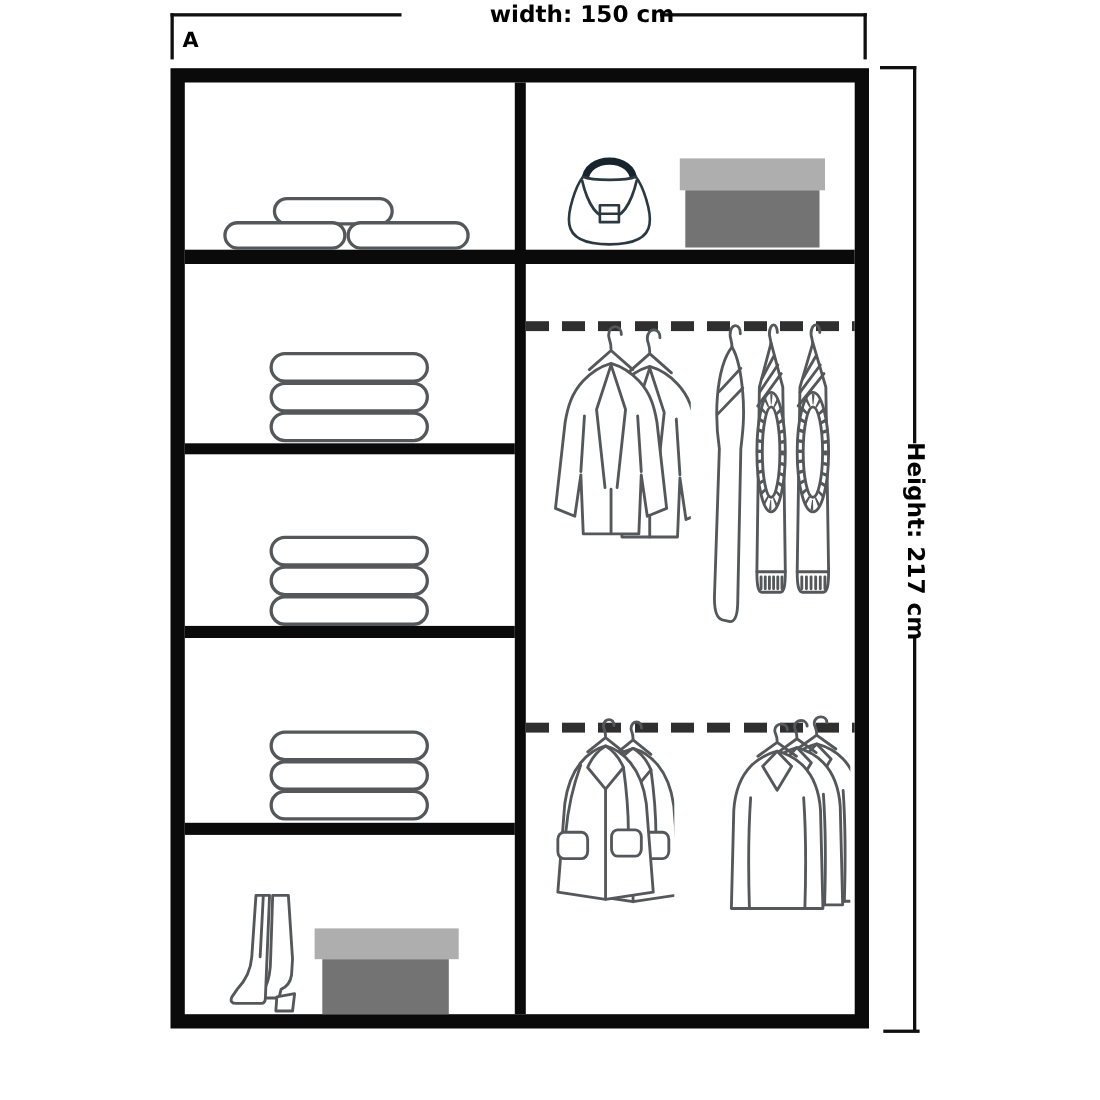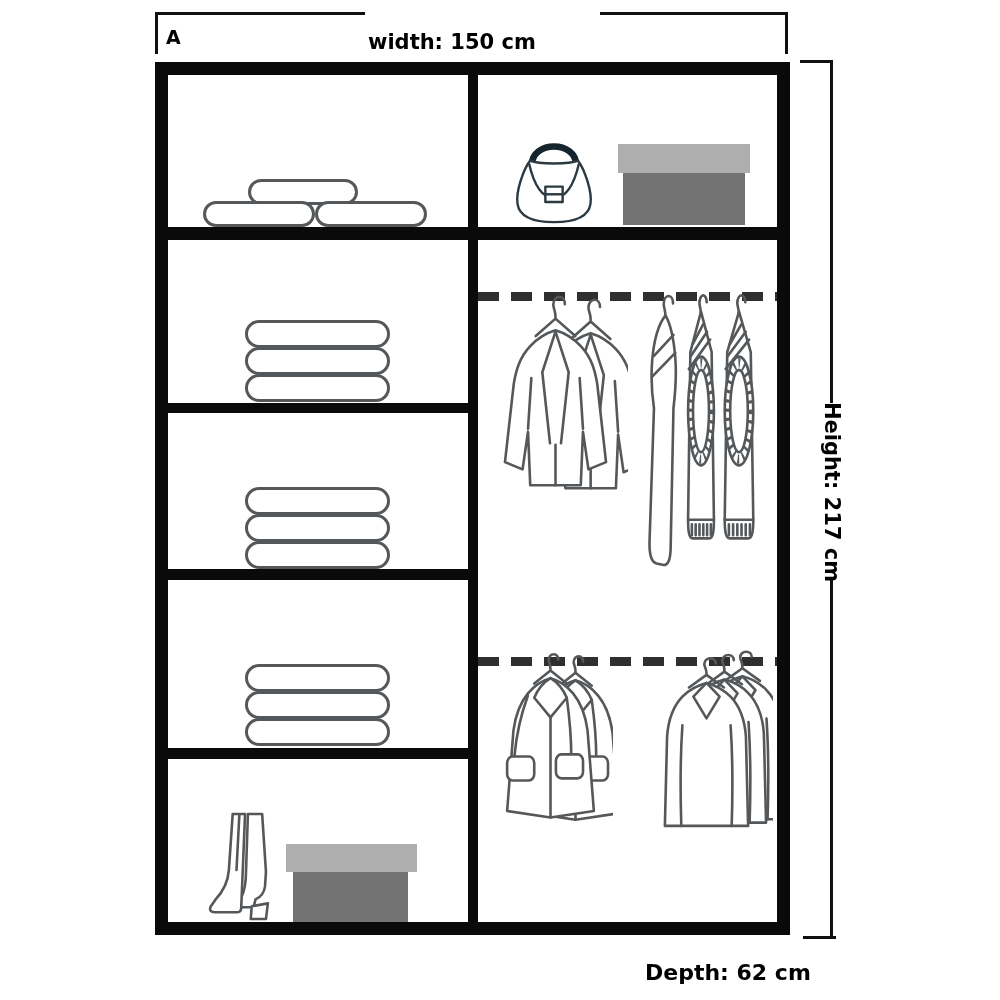--- a/index.html
+++ b/index.html
@@ -89,30 +89,29 @@
     </symbol>
   </defs>
 </svg>
 
 <div class="canvas">
 
   <div class="dim-line" style="left:155px;top:12px;width:210px;height:3px;"></div>
   <div class="dim-line" style="left:600px;top:12px;width:188px;height:3px;"></div>
   <div class="dim-line" style="left:155px;top:12px;width:3px;height:42px;"></div>
   <div class="dim-line" style="left:785px;top:12px;width:3px;height:42px;"></div>
-  <div class="dim-label" style="left:368px;top:1px;width:245px;text-align:left;margin-top:29px;">width: 150 cm</div>
+  <div class="dim-label" style="left:368px;top:1px;width:245px;text-align:right;">width: 150 cm</div>
   <div class="dim-label" style="left:166px;top:26px;font-size:19px;">A</div>
 
   <div class="dim-line" style="left:800px;top:60px;width:33px;height:3px;"></div>
   <div class="dim-line" style="left:830px;top:60px;width:3px;height:343px;"></div>
   <div class="dim-line" style="left:830px;top:578px;width:3px;height:360px;"></div>
   <div class="dim-line" style="left:803px;top:936px;width:33px;height:3px;"></div>
   <div class="dim-label" style="left:732px;top:480px;width:200px;height:24px;text-align:center;transform:rotate(90deg);">Height: 217 cm</div>
 
-  <div class="dim-label" style="left:645px;top:960px;font-size:22px;">Depth: 62 cm</div>
 
   <div class="wardrobe">
     <div class="interior">
 
       <div class="wall" style="left:300px;top:0;width:10px;height:847px;"></div>
       <div class="wall" style="left:0;top:152px;width:609px;height:13px;"></div>
       <div class="wall" style="left:0;top:328px;width:300px;height:10px;"></div>
       <div class="wall" style="left:0;top:494px;width:300px;height:11px;"></div>
       <div class="wall" style="left:0;top:673px;width:300px;height:11px;"></div>
 

